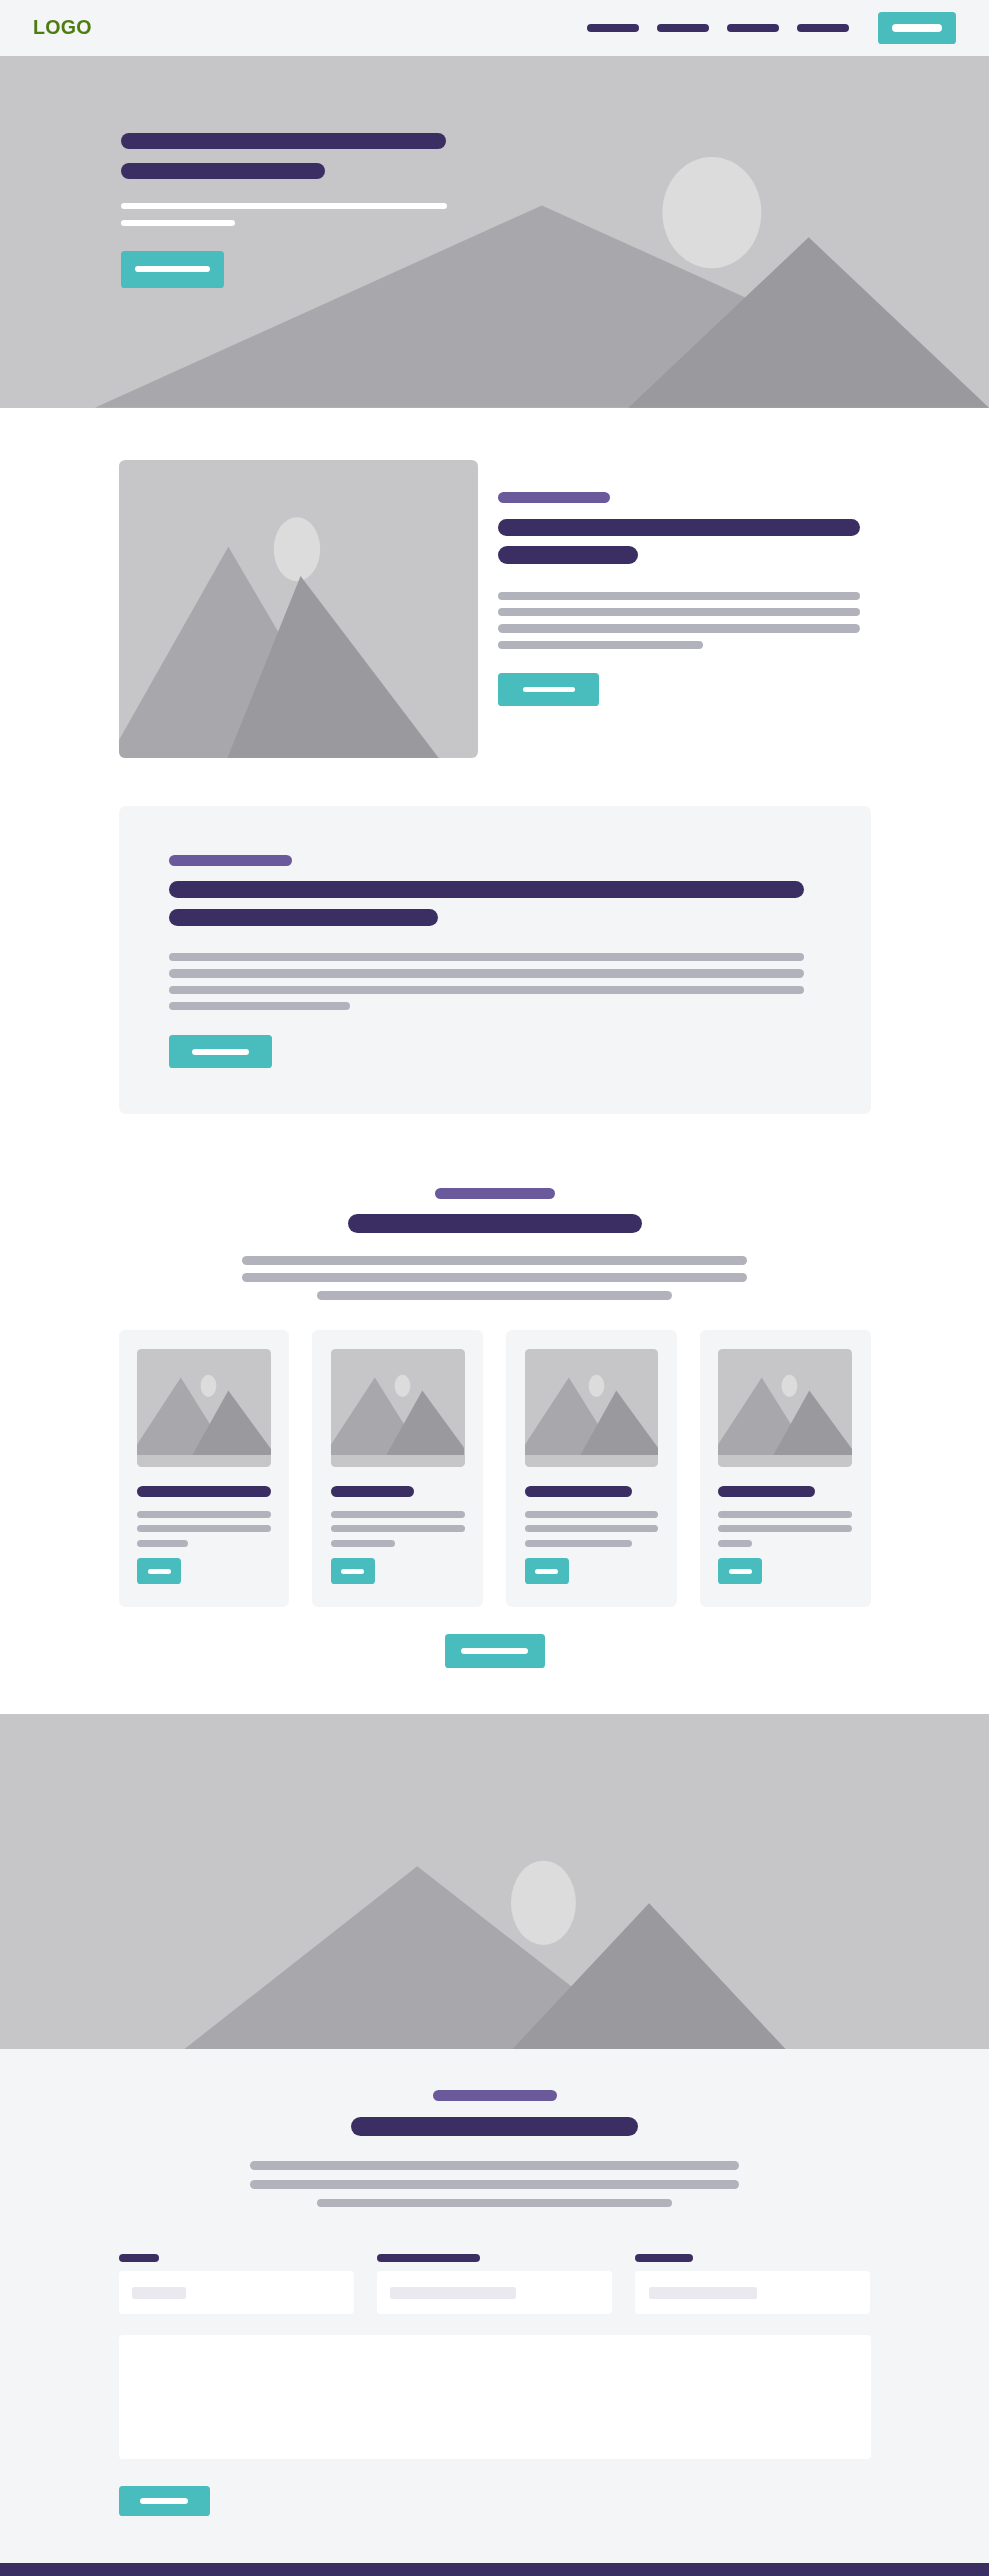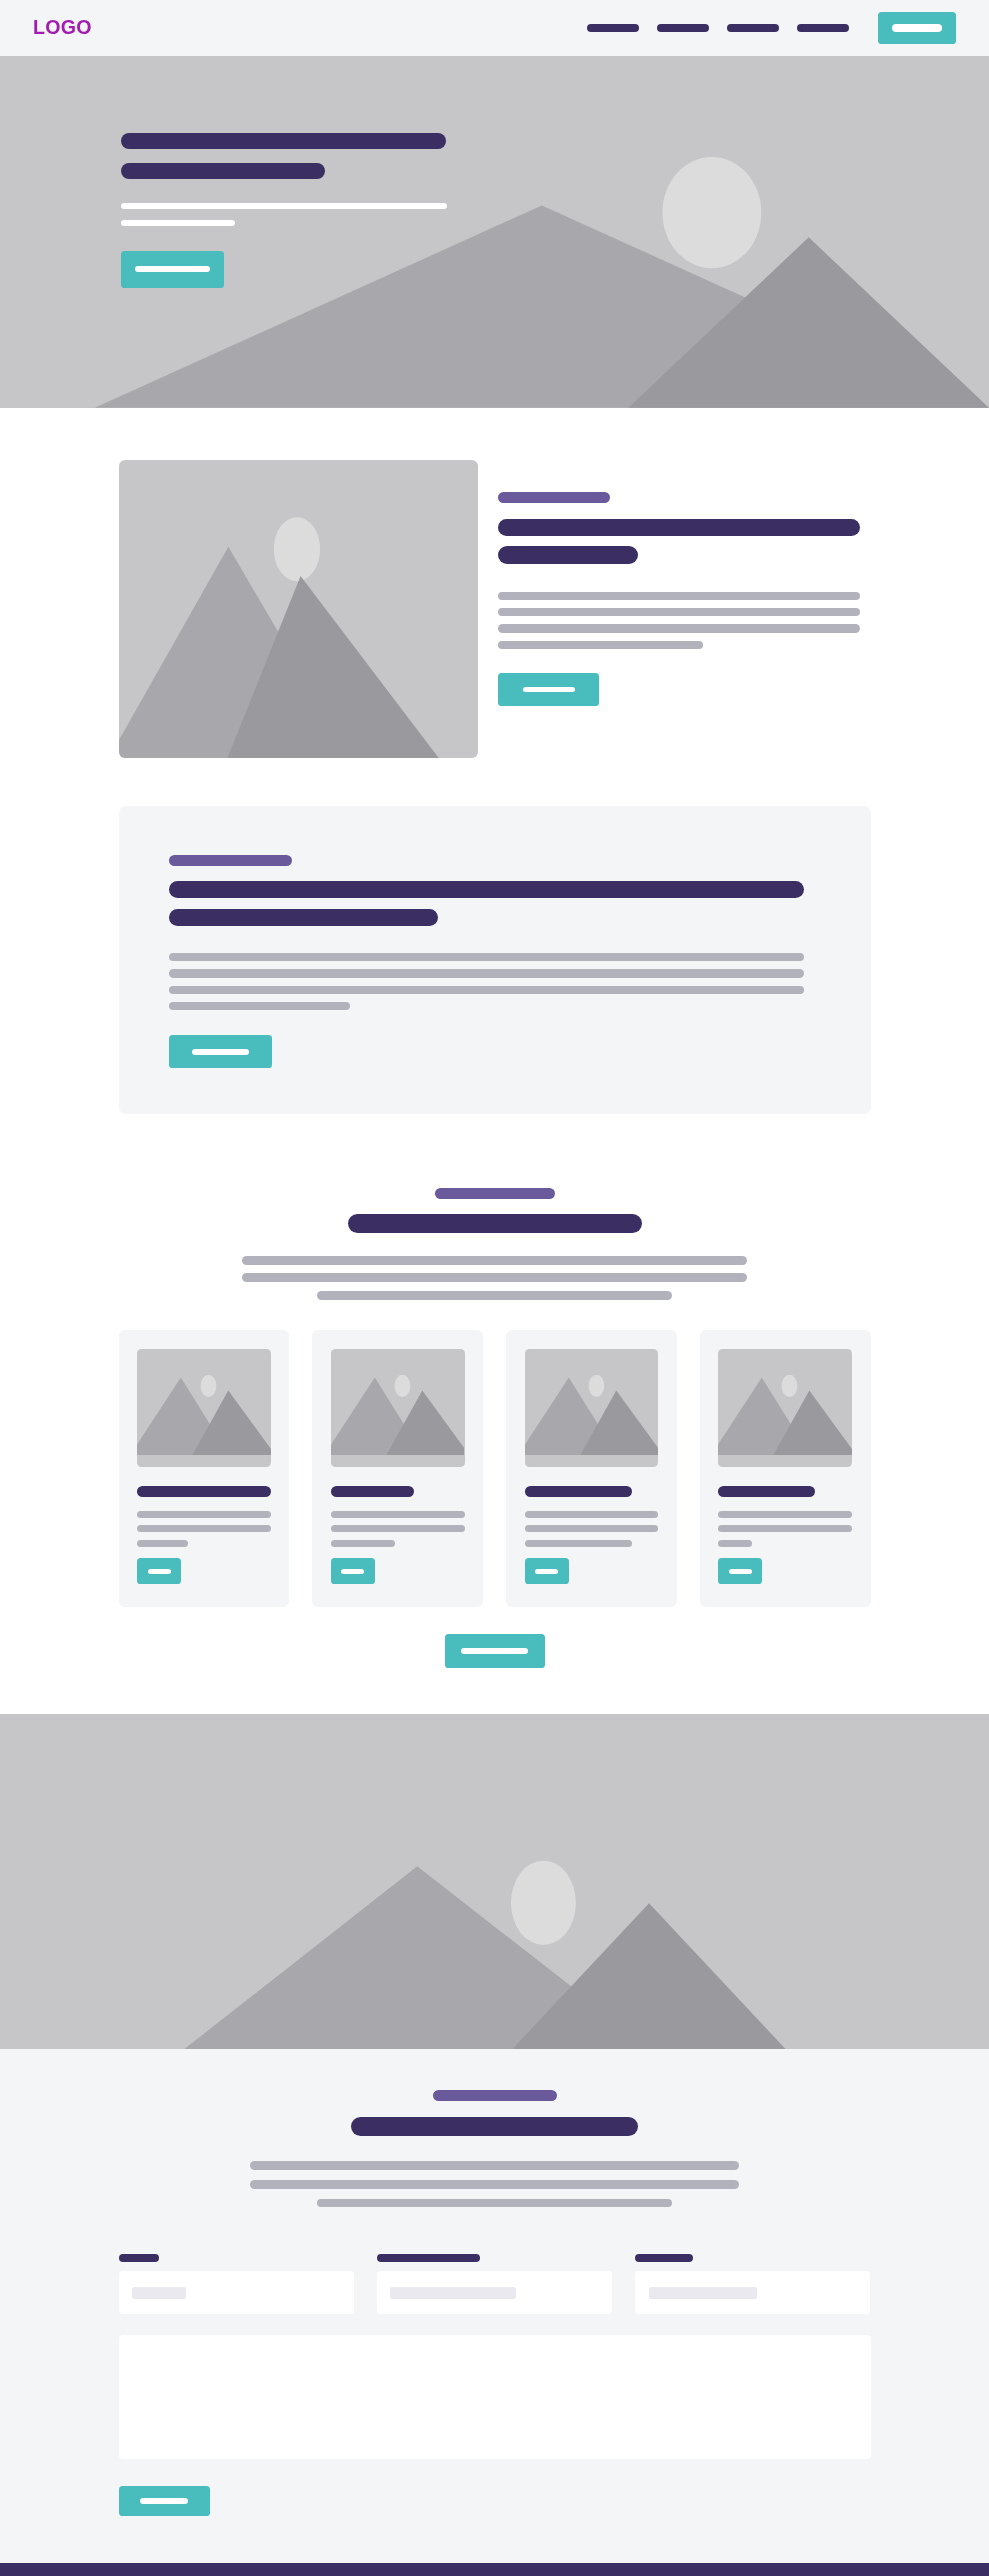--- a/index.html
+++ b/index.html
@@ -35,21 +35,21 @@
   
   .site-header {
     height: 56px;
     background: #f4f5f7;
     display: flex;
     align-items: center;
     justify-content: space-between;
     padding: 0 33px 0 33px;
   }
   .logo-text {
-    color: #a21caf;
+    color: #4d7c0f;
     font-size: 19.6px;
     font-weight: bold;
     letter-spacing: 0.3px;
     line-height: 1;
   }
   .nav-area { display: flex; align-items: center; gap: 18px; }
   .nav-link { height: 8.2px; width: 52px; border-radius: 515px; background:#3b2e63; cursor: pointer; }
   .nav-cta { width: 78px; height: 32px; margin-left: 11.3px; }
   .nav-cta .bar-white { width: 50px; height: 7.2px; border-radius: 515px; }
 

